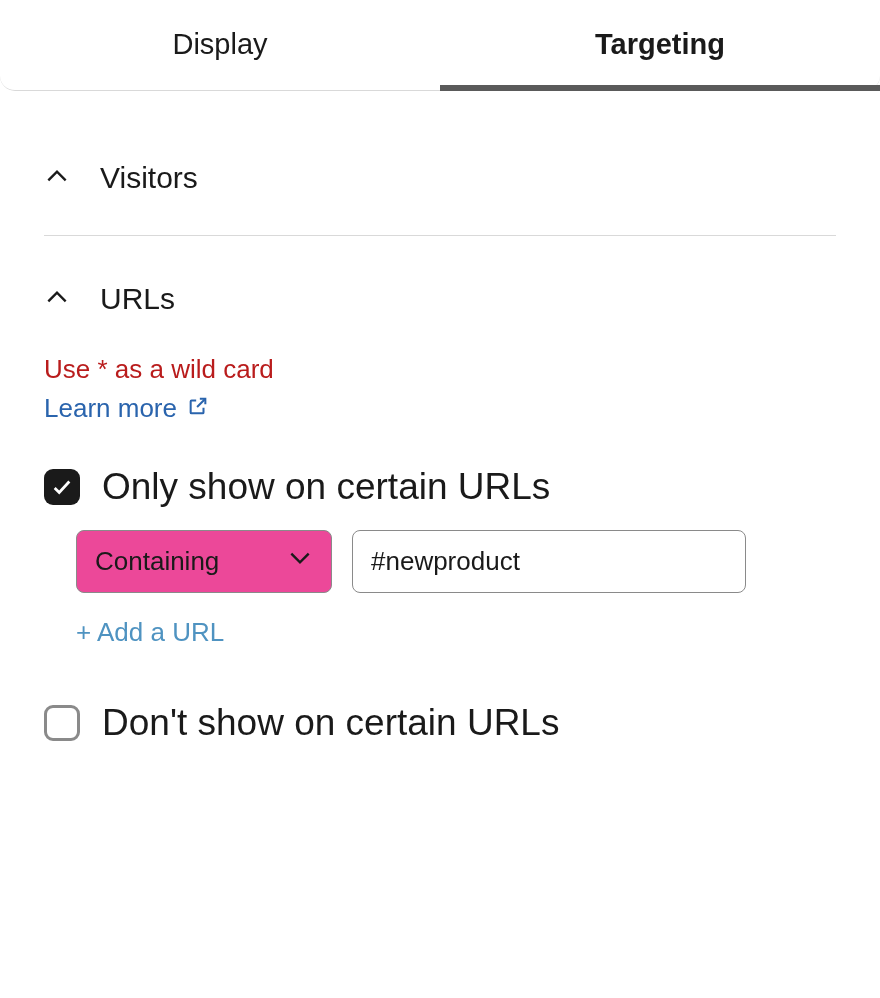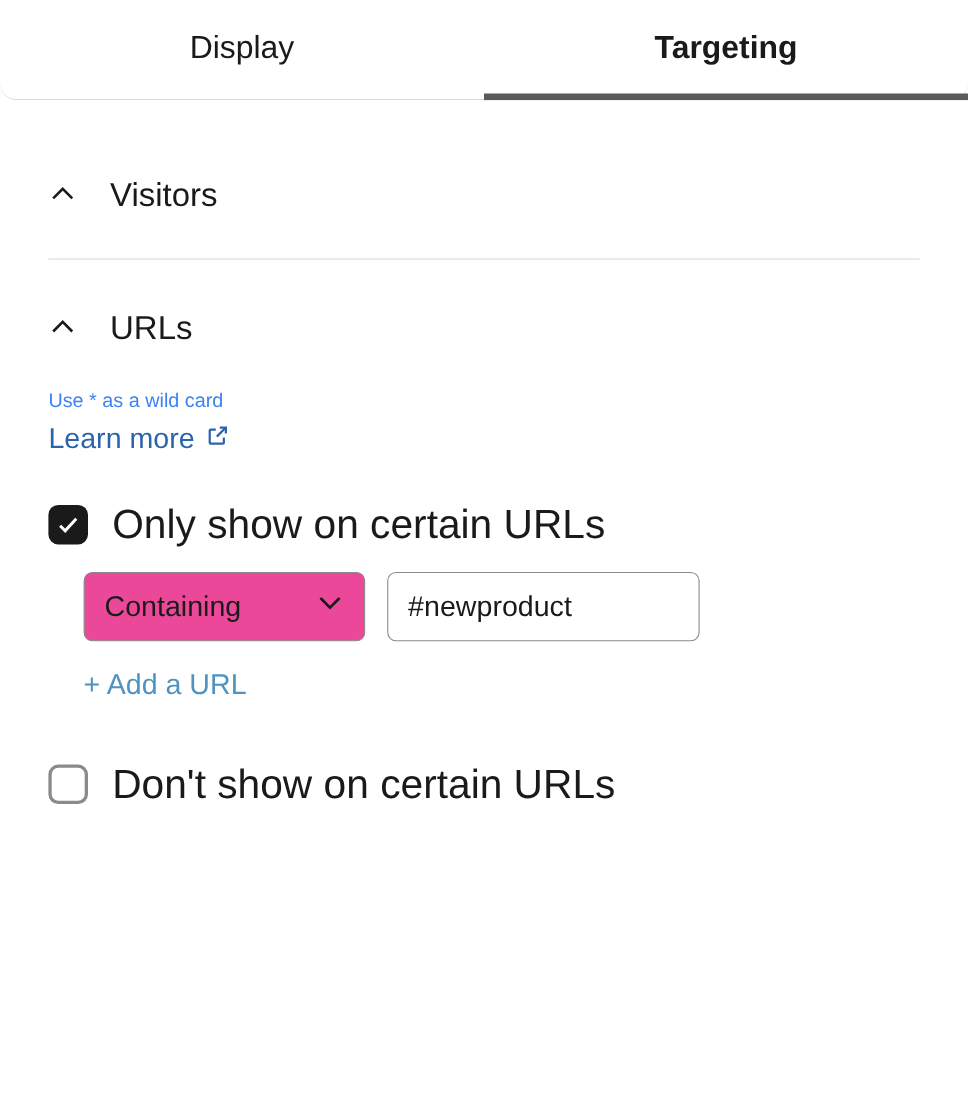--- a/index.html
+++ b/index.html
@@ -69,23 +69,23 @@
     width: 100%;
     border: 1px solid #8a8a8a;
     border-radius: 10px;
     padding: 18px 22px;
     font-size: 26px;
     cursor: pointer;
     background: #fff;
   }
   .select-full .label { flex: 1; }
   .hint {
-    font-size: 18px;
+    font-size: 26px;
     margin-top: 38px;
-    color: #3b82f6;
+    color: #b91c1c;
   }
   .learn-link {
     display: inline-flex;
     gap: 10px;
     color: #2a64ad;
     font-size: 26px;
     margin-top: 8px;
     cursor: pointer;
   }
   .learn-link svg {
@@ -145,21 +145,21 @@
     font-size: 26px;
     width: 256px;
     cursor: pointer;
     background: #ec4899;
   }
   .text-input {
     border: 1px solid #8a8a8a;
     border-radius: 8px;
     padding: 14px 18px;
     font-size: 26px;
-    width: 284px;
+    width: 394px;
     background: #fff;
     font-family: inherit;
     color: #1a1a1a;
   }
   .add-link {
     color: #4f93c1;
     font-size: 26px;
     margin-left: 32px;
     margin-top: 24px;
     cursor: pointer;

